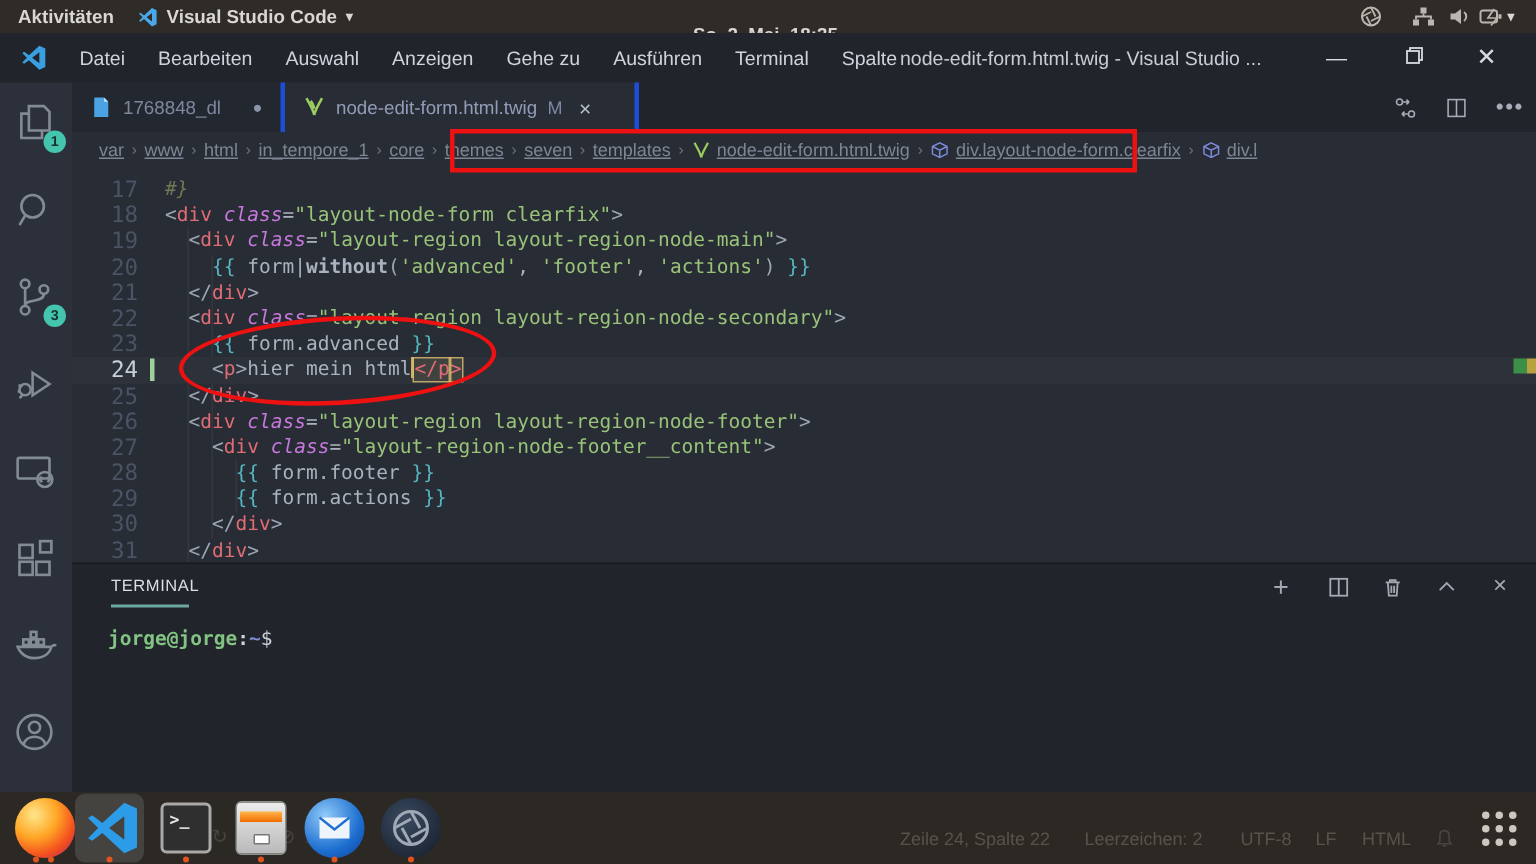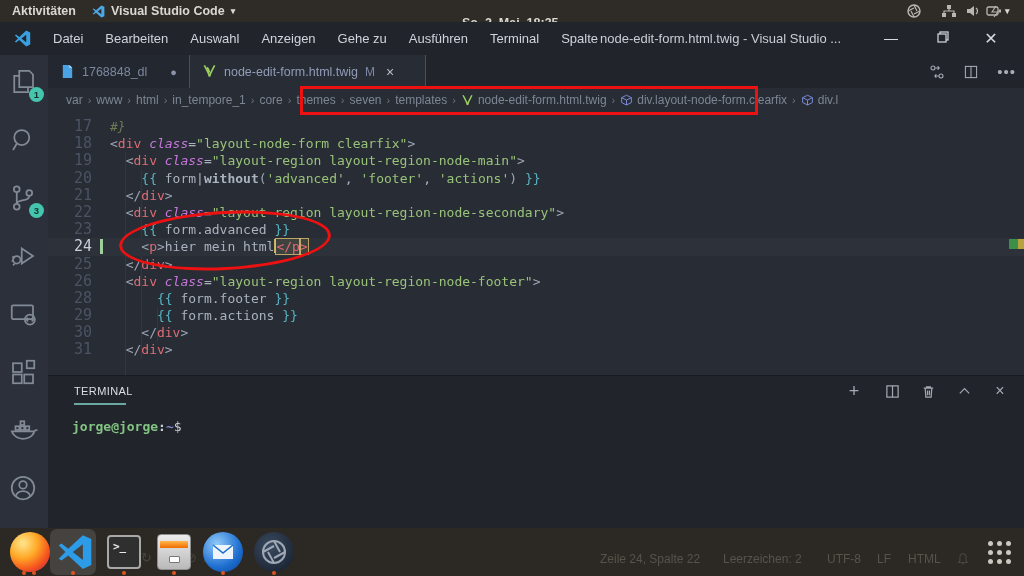--- a/index.html
+++ b/index.html
@@ -25,35 +25,35 @@
   .win-ctl { position:absolute; top:0; width:30px; height:33px; color:#d7dbe0; text-align:center; line-height:33px; font-size:14px; }
   #win-min { left:876px; } #win-restore { left:928px; } #win-close { left:976px; font-size:16px; }
   
   #activitybar { position:absolute; left:0; top:55px; width:48px; height:521px; background:#2b303b; }
   .act-item { position:absolute; left:8px; width:32px; height:32px; }
   .act-item svg { width:30px; height:30px; stroke:#828a96; fill:none; stroke-width:1.4; }
   .badge { position:absolute; right:-4px; bottom:-3px; width:15px; height:15px; border-radius:50%;
     background:#45c5ae; color:#15332c; font-size:9.5px; font-weight:bold; text-align:center; line-height:15px; }
   
   #tabbar { position:absolute; left:48px; top:55px; width:976px; height:33px; background:#21252b; display:flex; }
-  .tab { height:33px; display:flex; align-items:center; gap:7px; padding:0 12px; font-size:12.5px; border-right:1px solid #1d4ed8; }
+  .tab { height:33px; display:flex; align-items:center; gap:7px; padding:0 12px; font-size:12.5px; border-right:3px solid #1d4ed8; }
   .tab .ticon { width:15px; height:15px; }
   #tab-1 { width:142px; background:#23272f; color:#7d879e; }
   #tab-2 { width:236px; background:#282c34; color:#929cb8; }
   .tab .tclose { color:#b9bfc9; font-size:14px; margin-left:4px; }
   .tab .tdot { color:#8a93a8; font-size:11px; margin-left:auto; }
   .tab .tbadge { color:#7d89a6; font-size:12px; }
   #tab-actions { position:absolute; right:8px; top:55px; height:33px; display:flex; align-items:center; gap:18px; }
   #tab-actions svg { width:16px; height:16px; stroke:#a7adb8; fill:none; stroke-width:1.3; }
   #tab-actions .more { color:#a7adb8; font-size:15px; letter-spacing:1px; }
   
   #breadcrumbs { position:absolute; left:48px; top:88px; width:976px; height:24px; background:#282c34;
     display:flex; align-items:center; padding-left:18px; font-size:12px; color:#7d8694; white-space:nowrap; overflow:hidden; }
   #breadcrumbs .bc-sep { margin:0 5px; color:#6b7380; font-size:11px; }
-  #breadcrumbs .bc-item { display:flex; align-items:center; gap:4px; }
+  #breadcrumbs .bc-item { display:flex; align-items:center; gap:4px;text-decoration:underline; }
   #breadcrumbs svg { width:13px; height:13px; }
   
   #editor { position:absolute; left:48px; top:112px; width:976px; height:263px; background:#282c34; overflow:hidden; }
   #code { position:absolute; left:0; top:6px; width:100%; }
   .code-row { position:relative; height:17.2px; font:13px/17.2px "DejaVu Sans Mono", monospace; white-space:pre; }
   .code-row .ln { position:absolute; left:0; top:0; width:44px; text-align:right; color:#4b5364; font-size:15px; }
   .code-row.active { background:#2c313a; }
   .code-row.active .ln { color:#c9cedb; }
   .code-row .gitmark { position:absolute; left:52px; top:1px; width:3px; height:15px; background:#9fcf9a; }
   .code-row .src { position:absolute; left:62px; top:0; }
@@ -337,20 +337,21 @@
         <div class="code-row"><span class="ln">17</span><span class="src"><span class="tk-cm">#}</span></span></div>
         <div class="code-row"><span class="ln">18</span><span class="src"><span class="tk-p">&lt;</span><span class="tk-tag">div</span><span class="tk-txt"> </span><span class="tk-attr">class</span><span class="tk-op">=</span><span class="tk-str">"layout-node-form clearfix"</span><span class="tk-p">&gt;</span></span></div>
         <div class="code-row"><span class="ln">19</span><span class="src"><span class="tk-txt">  </span><span class="tk-p">&lt;</span><span class="tk-tag">div</span><span class="tk-txt"> </span><span class="tk-attr">class</span><span class="tk-op">=</span><span class="tk-str">"layout-region layout-region-node-main"</span><span class="tk-p">&gt;</span></span></div>
         <div class="code-row"><span class="ln">20</span><span class="src"><span class="tk-txt">    </span><span class="tk-br">{{</span><span class="tk-txt"> form</span><span class="tk-op">|</span><span class="tk-fn">without</span><span class="tk-p">(</span><span class="tk-str">'advanced'</span><span class="tk-txt">, </span><span class="tk-str">'footer'</span><span class="tk-txt">, </span><span class="tk-str">'actions'</span><span class="tk-p">)</span><span class="tk-br"> }}</span></span></div>
         <div class="code-row"><span class="ln">21</span><span class="src"><span class="tk-txt">  </span><span class="tk-p">&lt;/</span><span class="tk-tag">div</span><span class="tk-p">&gt;</span></span></div>
         <div class="code-row"><span class="ln">22</span><span class="src"><span class="tk-txt">  </span><span class="tk-p">&lt;</span><span class="tk-tag">div</span><span class="tk-txt"> </span><span class="tk-attr">class</span><span class="tk-op">=</span><span class="tk-str">"layout-region layout-region-node-secondary"</span><span class="tk-p">&gt;</span></span></div>
         <div class="code-row"><span class="ln">23</span><span class="src"><span class="tk-txt">    </span><span class="tk-br">{{</span><span class="tk-txt"> form.advanced </span><span class="tk-br">}}</span></span></div>
         <div class="code-row active"><span class="ln">24</span><span class="gitmark"></span><span class="src"><span class="tk-txt">    </span><span class="tk-p">&lt;</span><span class="tk-tag">p</span><span class="tk-p">&gt;</span><span class="tk-txt">hier mein html</span><span class="tk-cursor"></span><span class="tk-match">&lt;/p</span><span class="tk-match">&gt;</span></span></div>
         <div class="code-row"><span class="ln">25</span><span class="src"><span class="tk-txt">  </span><span class="tk-p">&lt;/</span><span class="tk-tag">div</span><span class="tk-p">&gt;</span></span></div>
         <div class="code-row"><span class="ln">26</span><span class="src"><span class="tk-txt">  </span><span class="tk-p">&lt;</span><span class="tk-tag">div</span><span class="tk-txt"> </span><span class="tk-attr">class</span><span class="tk-op">=</span><span class="tk-str">"layout-region layout-region-node-footer"</span><span class="tk-p">&gt;</span></span></div>
+        <div class="code-row"><span class="ln">27</span><span class="src"><span class="tk-txt">    </span><span class="tk-p">&lt;</span><span class="tk-tag">div</span><span class="tk-txt"> </span><span class="tk-attr">class</span><span class="tk-op">=</span><span class="tk-str">"layout-region-node-footer__content"</span><span class="tk-p">&gt;</span></span></div>
         <div class="code-row"><span class="ln">28</span><span class="src"><span class="tk-txt">      </span><span class="tk-br">{{</span><span class="tk-txt"> form.footer </span><span class="tk-br">}}</span></span></div>
         <div class="code-row"><span class="ln">29</span><span class="src"><span class="tk-txt">      </span><span class="tk-br">{{</span><span class="tk-txt"> form.actions </span><span class="tk-br">}}</span></span></div>
         <div class="code-row"><span class="ln">30</span><span class="src"><span class="tk-txt">    </span><span class="tk-p">&lt;/</span><span class="tk-tag">div</span><span class="tk-p">&gt;</span></span></div>
         <div class="code-row"><span class="ln">31</span><span class="src"><span class="tk-txt">  </span><span class="tk-p">&lt;/</span><span class="tk-tag">div</span><span class="tk-p">&gt;</span></span></div>
       </div>
     <div id="ruler-mark">
         <span class="g"></span>
         <span class="y"></span>
       </div>
   </div>

